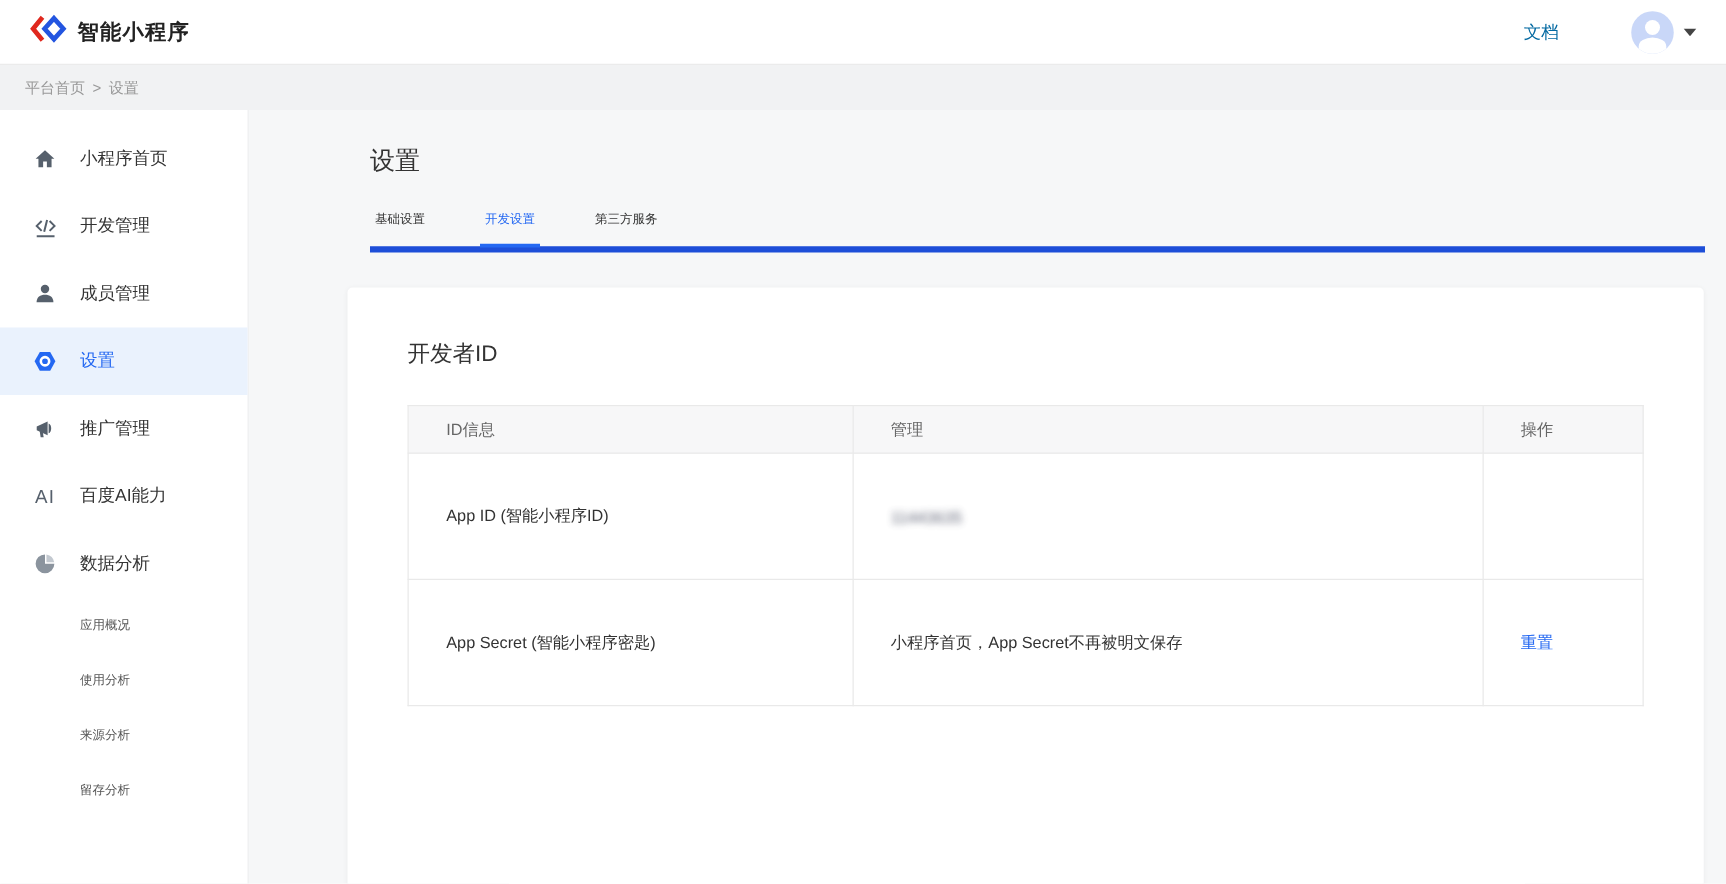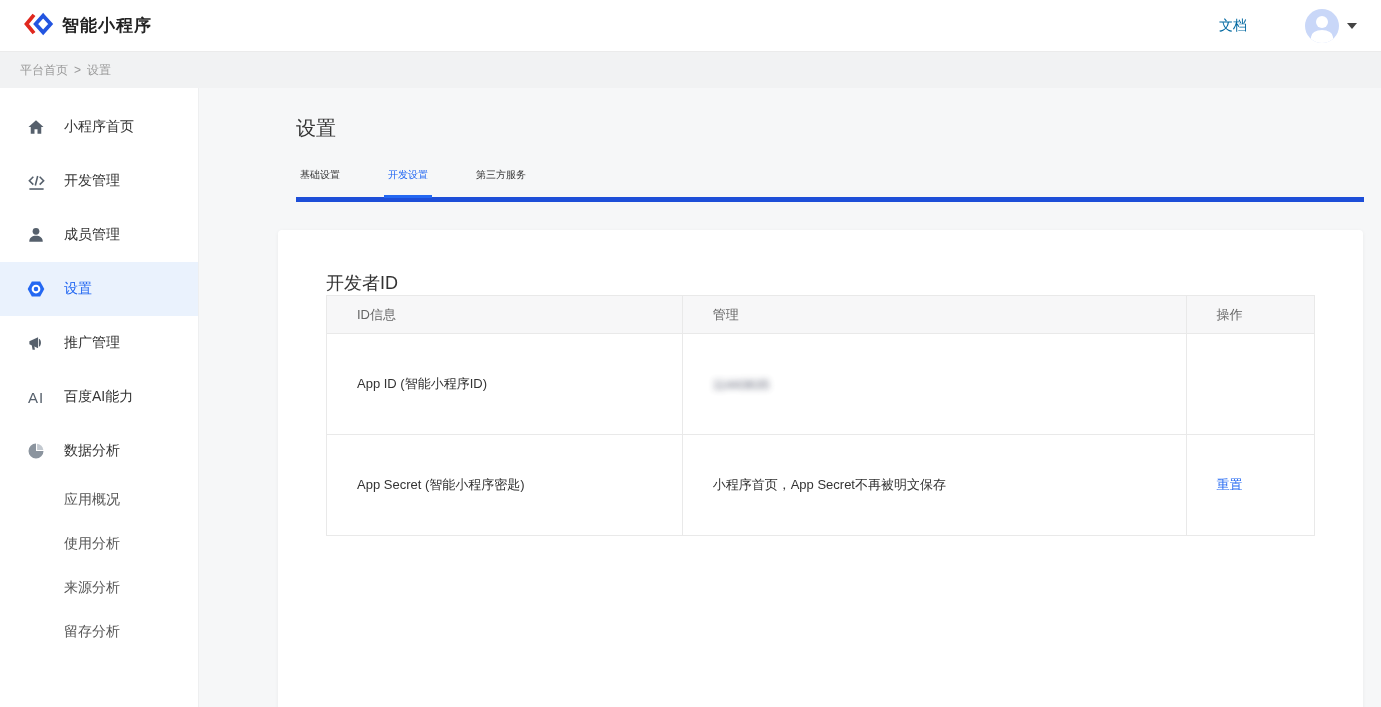--- a/index.html
+++ b/index.html
@@ -47,21 +47,21 @@
     box-shadow: 1px 0 0 rgba(0,0,0,0.03);
   }
   .menu-item {
     height: 54px; display: flex; align-items: center; padding-left: 26px;
     font-size: 14px; color: #333; cursor: pointer;
   }
   .menu-item .mi-icon { width: 20px; height: 20px; margin-right: 18px; display:flex; align-items:center; justify-content:center; }
   .menu-item.active { background: #eaf2fd; color: #2468f2; }
   .menu-sub {
     height: 44px; display: flex; align-items: center; padding-left: 64px;
-    font-size: 14px; color: #555; cursor: pointer;
+    font-size: 10px; color: #555; cursor: pointer;
   }
   .ai-glyph { font-size: 15px; color: #56606c; letter-spacing: 1px; }
 
   .content { flex: 1; overflow: hidden; }
   .page-title { font-size: 20px; color: #333; font-weight: 500; margin: 27px 18px 0 50px; }
 
   .tabs {
     display: flex; gap: 40px; margin: 26px 17px 0 50px;
     border-bottom: 5px solid #1d4ed8; font-size: 10px;
   }
@@ -69,21 +69,21 @@
   .tab.active { color: #2468f2; border-bottom-color: #2468f2; }
 
   
   .card {
     margin: 28px 18px 0 32px; height: 480px; background: #fff;
     border-radius: 4px; box-shadow: 0 1px 4px rgba(0,0,0,0.05);
     padding: 41px 48px 0 48px;
   }
   .card-heading { font-size: 18px; color: #333; font-weight: 500; }
 
-  table.id-table { border-collapse: collapse; width: 100%; table-layout: fixed; }
+  table.id-table { border-collapse: collapse; width: 100%; margin-top: 29px; table-layout: fixed; }
   .id-table th, .id-table td { border: 1px solid #e9e9e9; text-align: left; padding-left: 30px; }
   .id-table th {
     background: #f7f7f8; height: 38px; font-size: 13px; color: #666; font-weight: normal;
   }
   .id-table td { height: 101px; font-size: 13px; color: #333; background: #fff; }
   .col-id { width: 36%; } .col-manage { width: 51%; } .col-action { width: 13%; }
 
   .blurred { filter: blur(3px); opacity: 0.8; color: #3a3f55; user-select: none; }
   .key-val { font-size: 12px; letter-spacing: 0.5px; }
   .link { color: #2468f2; cursor: pointer; font-size: 13px; }

